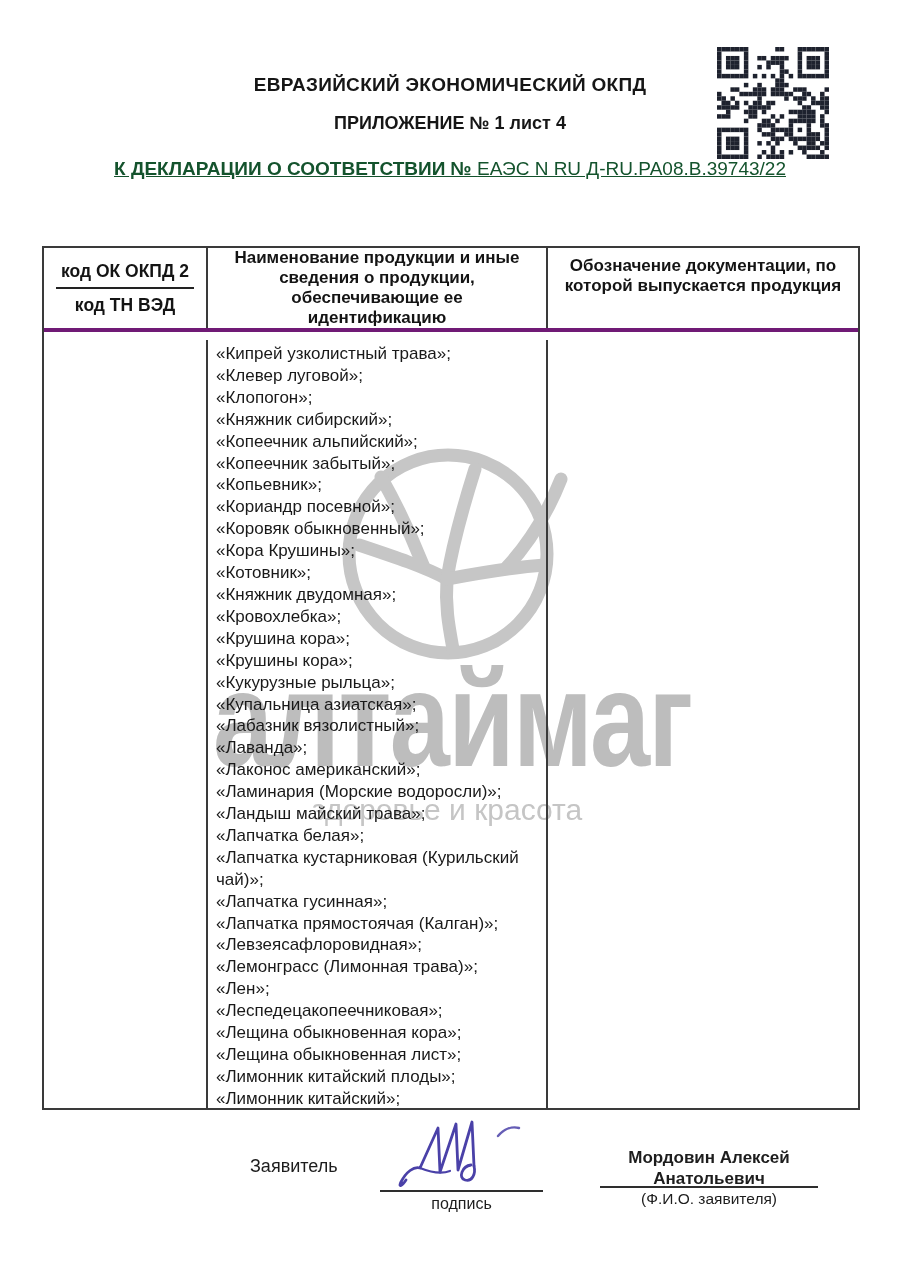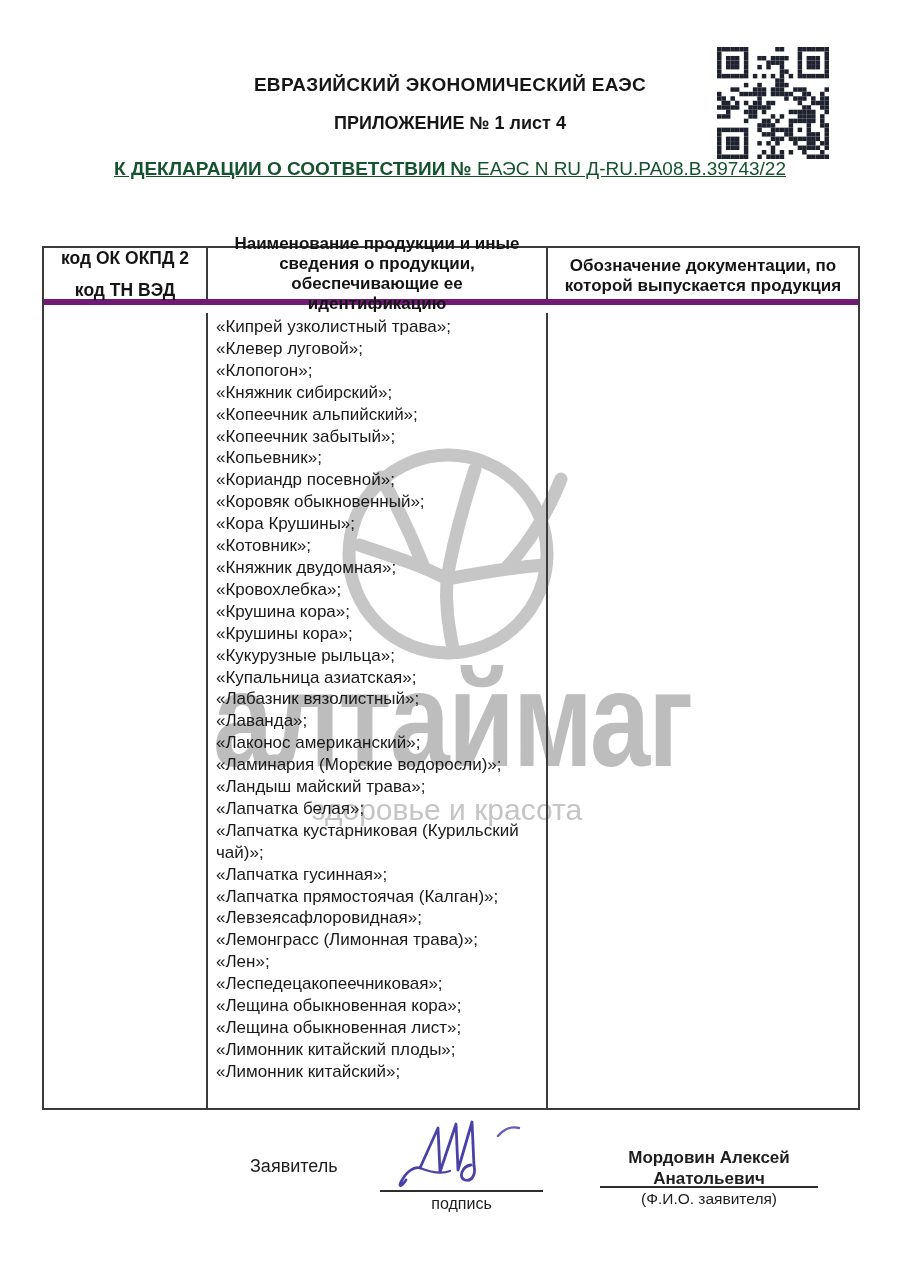--- a/index.html
+++ b/index.html
@@ -19,21 +19,21 @@
   .wm-logo{left:340px;top:446px;}
   .wm-text{
     left:213px;top:652px;font-size:135px;line-height:1;font-weight:bold;
     color:#bdbdbd;letter-spacing:-2px;transform:scaleX(.8);transform-origin:left top;white-space:nowrap;
   }
   .wm-tag{left:302px;top:793px;width:290px;text-align:center;font-size:30px;color:#c5c5c5;white-space:nowrap;}
   
   .tbl{position:absolute;left:42px;top:246px;width:818px;height:864px;border:2px solid #3a3a3a;
        box-sizing:border-box;display:flex;flex-direction:column;z-index:1;background:transparent;}
   .trow{display:flex;box-sizing:border-box;}
-  .thead{height:57px;border-bottom:6px solid #701a75;}
+  .thead{height:84px;border-bottom:4px solid #701a75;}
   .tbody{flex:1;margin-top:8px;}
   .c1{width:164px;border-right:2px solid #3a3a3a;box-sizing:border-box;}
   .c2{width:340px;border-right:2px solid #3a3a3a;box-sizing:border-box;}
   .c3{flex:1;box-sizing:border-box;}
   .hcell{display:flex;flex-direction:column;align-items:center;justify-content:center;
          text-align:center;font-weight:bold;font-size:17px;line-height:20px;color:#141414;}
   .c1.hcell{font-size:17.5px;}
   .c2.hcell{padding:0 12px;}
   .c3.hcell{padding:4px 8px 0 8px;justify-content:flex-start;padding-top:8px;}
   .okpd-rule{width:138px;height:2px;background:#222;margin:6px 0;}
@@ -61,21 +61,21 @@
       <path d="M107,133 C85,121 55,111 19,99"></path>
       <path d="M83,119 C70,86 55,56 41,31"></path>
       <path d="M107,133 C113,96 123,61 135,23"></path>
       <path d="M107,133 C145,126 175,121 204,119"></path>
       <path d="M167,121 C190,96 208,66 221,33"></path>
     </g>
   </svg>
   <div class="wm wm-text" style="position:absolute;">алтаймаг</div>
   <div class="wm wm-tag" style="position:absolute;">здоровье и красота</div>
 
-  <div class="hline hline1">ЕВРАЗИЙСКИЙ ЭКОНОМИЧЕСКИЙ ЕАЭС</div>
+  <div class="hline hline1">ЕВРАЗИЙСКИЙ ЭКОНОМИЧЕСКИЙ ОКПД</div>
   <div class="hline hline2">ПРИЛОЖЕНИЕ № 1 лист 4</div>
   <div class="hline hline3"><span class="b">К ДЕКЛАРАЦИИ О СООТВЕТСТВИИ № </span><span>ЕАЭС N RU Д-RU.РА08.В.39743/22</span></div>
   <div class="qr"><svg width="112" height="112" viewBox="0 0 112.5 112.5" xmlns="http://www.w3.org/2000/svg">
         <rect x="0" y="0" width="4.5" height="4.5" fill="#1e222e"></rect>
         <rect x="4.5" y="0" width="4.5" height="4.5" fill="#1e222e"></rect>
         <rect x="9" y="0" width="4.5" height="4.5" fill="#1e222e"></rect>
         <rect x="13.5" y="0" width="4.5" height="4.5" fill="#1e222e"></rect>
         <rect x="18" y="0" width="4.5" height="4.5" fill="#1e222e"></rect>
         <rect x="22.5" y="0" width="4.5" height="4.5" fill="#1e222e"></rect>
         <rect x="27" y="0" width="4.5" height="4.5" fill="#1e222e"></rect>

